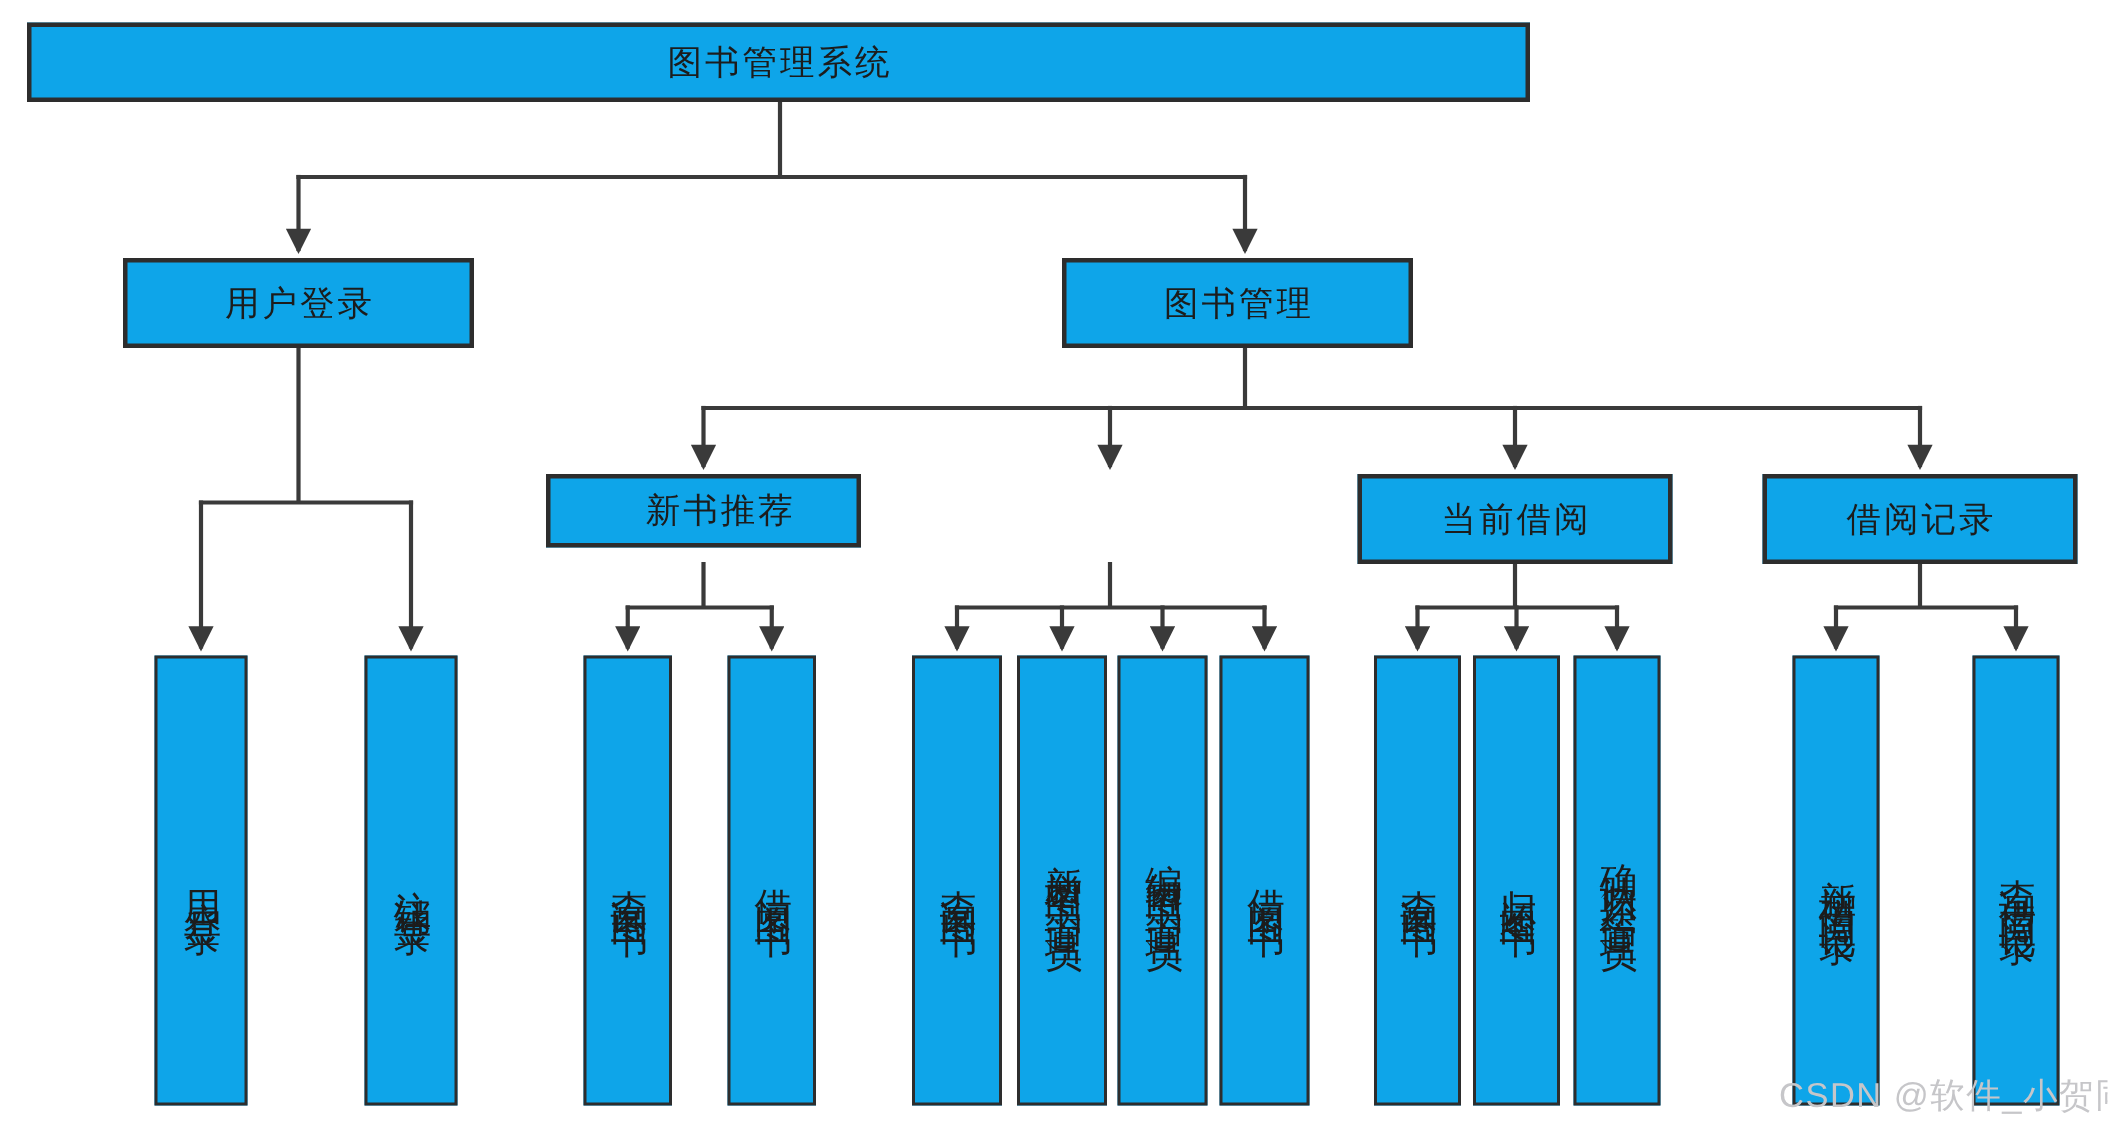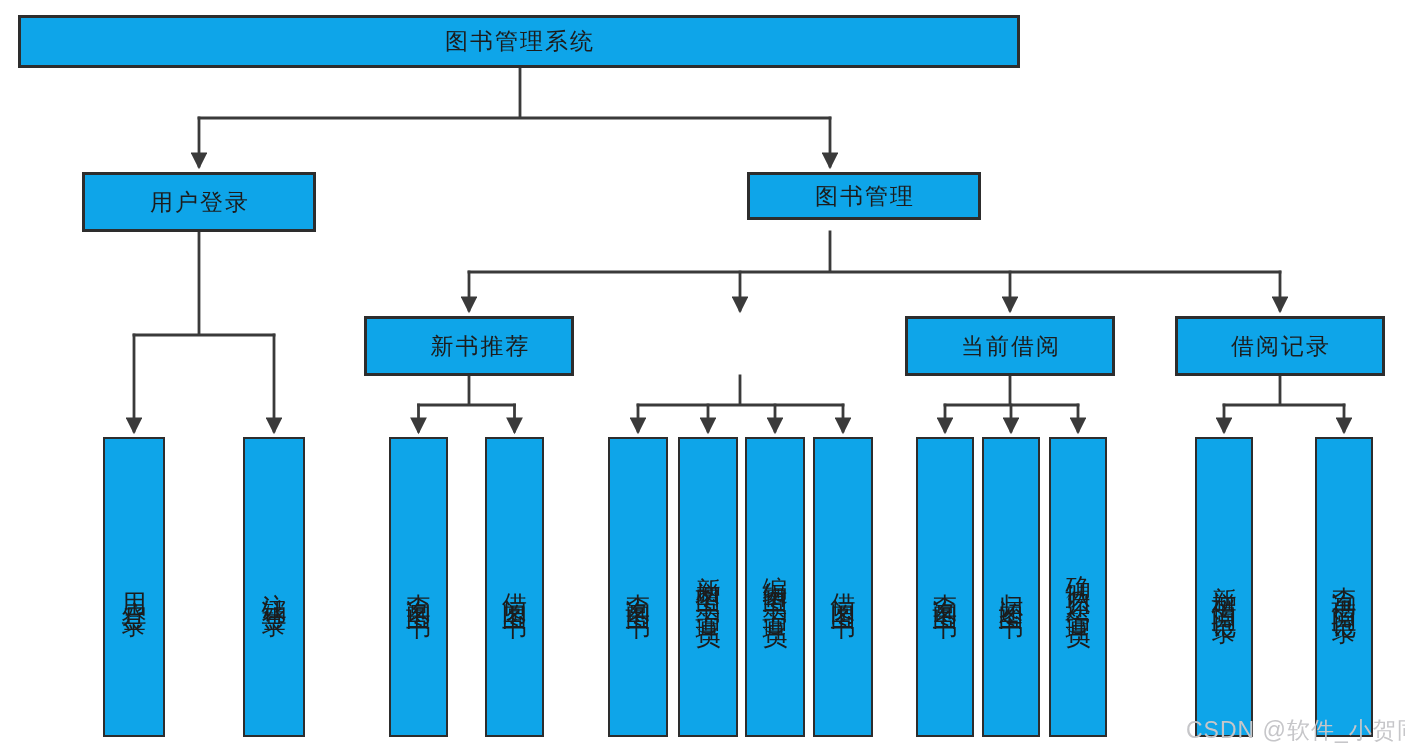--- a/index.html
+++ b/index.html
@@ -92,23 +92,23 @@
 
       <path d="M1280 376 V405 M1224 405 H1344"></path>
       <path d="M1224 405 V431" marker-end="url(#arw)"></path>
       <path d="M1344 405 V431" marker-end="url(#arw)"></path>
     </g>
   </svg>
 
   <div class="node hbox" style="left:18px; top:15px; width:1002px; height:53px;">图书管理系统</div>
 
   <div class="node hbox" style="left:82px; top:172px; width:234px; height:60px;">用户登录</div>
-  <div class="node hbox" style="left:747px; top:172px; width:234px; height:48px;">图书管理</div>
+  <div class="node hbox" style="left:708px; top:172px; width:234px; height:60px;">图书管理</div>
 
-  <div class="node hbox" style="left:364px; top:316px; width:210px; height:60px;padding-left:21px;">新书推荐</div>
+  <div class="node hbox" style="left:364px; top:316px; width:210px; height:49px;padding-left:21px;">新书推荐</div>
   <div class="node hbox" style="left:905px; top:316px; width:210px; height:60px;">当前借阅</div>
   <div class="node hbox" style="left:1175px; top:316px; width:210px; height:60px;">借阅记录</div>
 
   <div class="node vbox" style="left:103px; top:437px; width:62px; height:300px;">用户登录</div>
   <div class="node vbox" style="left:243px; top:437px; width:62px; height:300px;">注销登录</div>
 
   <div class="node vbox" style="left:389px; top:437px; width:59px; height:300px;">查询图书</div>
   <div class="node vbox" style="left:485px; top:437px; width:59px; height:300px;">借阅图书</div>
 
   <div class="node vbox" style="left:608px; top:437px; width:60px; height:300px;">查询图书</div>

